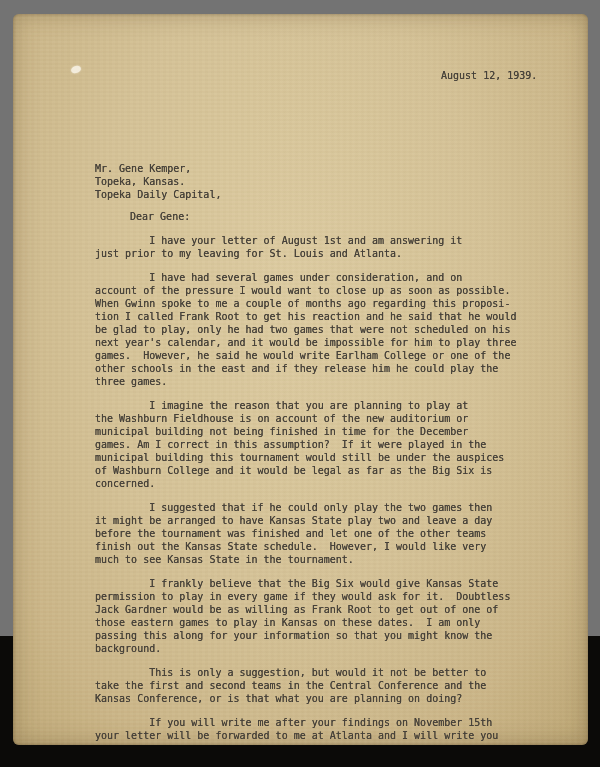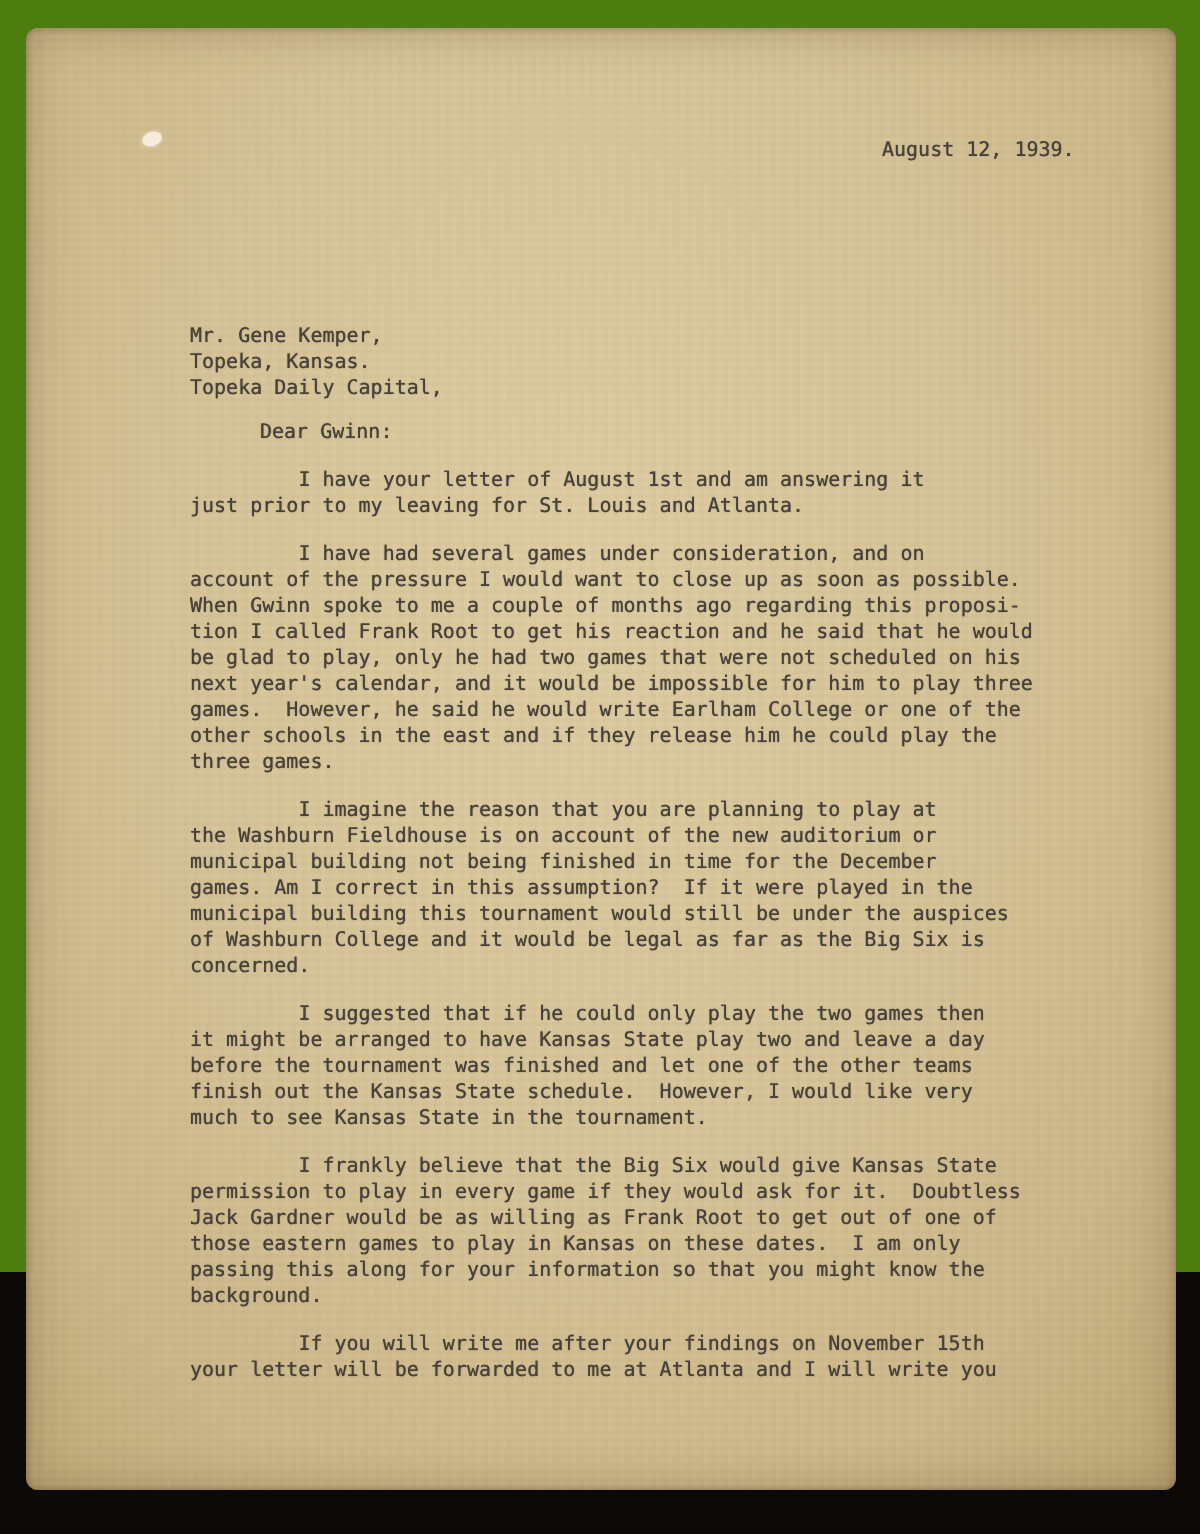--- a/index.html
+++ b/index.html
@@ -7,21 +7,21 @@
     padding: 0;
     background: #0b0a08;
     width: 600px;
     height: 767px;
     overflow: hidden;
   }
   .scan {
     position: relative;
     width: 600px;
     height: 636px;
-    background: #4d7c0f;
+    background: #737373;
   }
   .paper {
     position: absolute;
     top: 14px;
     left: 13px;
     width: 575px;
     height: 731px;
     border-radius: 6px;
     background: radial-gradient(ellipse at 48% 38%, #ddcca2 0%, #d5c297 48%, #cbb688 78%, #bca674 100%);
     box-shadow: inset 0 0 22px rgba(92, 72, 40, 0.35), inset 0 0 3px rgba(60, 45, 25, 0.4);
@@ -92,21 +92,21 @@
     <div class="date-line">August 12, 1939.</div>
 
     <div class="content">
 
       <div class="address">
         <div>Mr. Gene Kemper,</div>
         <div>Topeka, Kansas.</div>
         <div>Topeka Daily Capital,</div>
       </div>
 
-      <div class="salutation">Dear Gwinn:</div>
+      <div class="salutation">Dear Gene:</div>
 
       <div class="body-paragraphs">
         <p class="para">         I have your letter of August 1st and am answering it
 just prior to my leaving for St. Louis and Atlanta.</p>
         <p class="para">         I have had several games under consideration, and on
 account of the pressure I would want to close up as soon as possible.
 When Gwinn spoke to me a couple of months ago regarding this proposi-
 tion I called Frank Root to get his reaction and he said that he would
 be glad to play, only he had two games that were not scheduled on his
 next year's calendar, and it would be impossible for him to play three
@@ -124,19 +124,22 @@
 it might be arranged to have Kansas State play two and leave a day
 before the tournament was finished and let one of the other teams
 finish out the Kansas State schedule.  However, I would like very
 much to see Kansas State in the tournament.</p>
         <p class="para">         I frankly believe that the Big Six would give Kansas State
 permission to play in every game if they would ask for it.  Doubtless
 Jack Gardner would be as willing as Frank Root to get out of one of
 those eastern games to play in Kansas on these dates.  I am only
 passing this along for your information so that you might know the
 background.</p>
+        <p class="para">         This is only a suggestion, but would it not be better to
+take the first and second teams in the Central Conference and the
+Kansas Conference, or is that what you are planning on doing?</p>
         <p class="para">         If you will write me after your findings on November 15th
 your letter will be forwarded to me at Atlanta and I will write you</p>
       </div>
 
     </div>
   </div>
 </div>
 
 </body></html>

